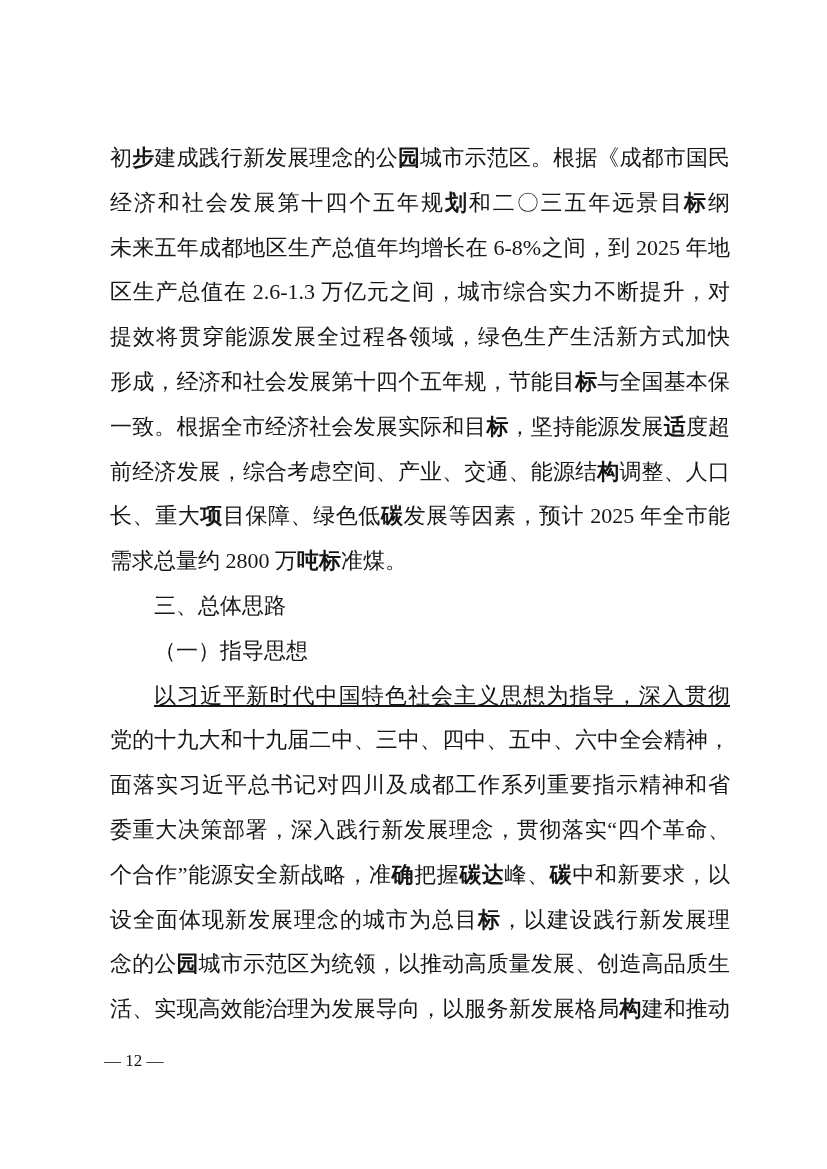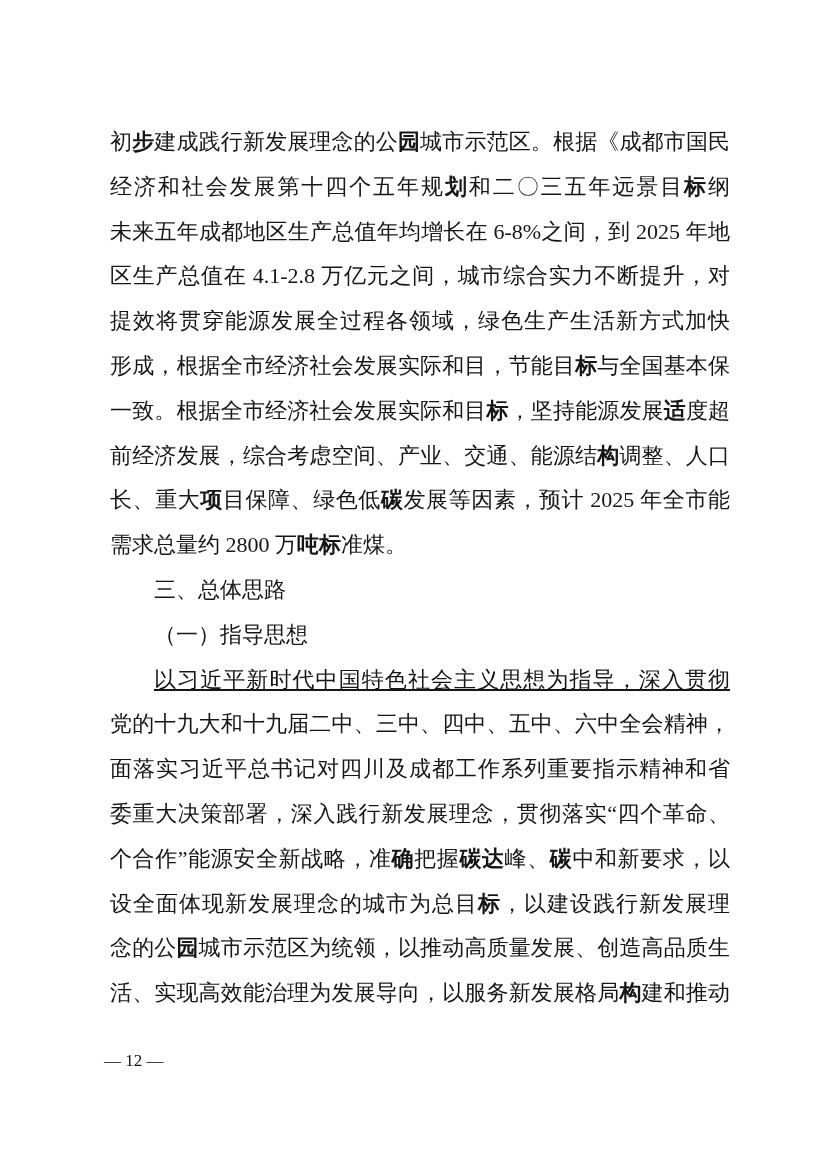--- a/index.html
+++ b/index.html
@@ -12,21 +12,21 @@
     width: 827px;
     height: 1169px;
     background: #ffffff;
     overflow: hidden;
     font-family: "Liberation Serif", "DejaVu Serif", serif;
     color: #161616;
   }
   .body-text {
     position: absolute;
     left: 110px;
-    top: 120px;
+    top: 136px;
     width: 620px;
     font-size: 22px;
     line-height: 44.8px;
     letter-spacing: 0;
   }
   .line {
     height: 44.8px;
     white-space: nowrap;
     text-rendering: optimizeLegibility;
   }
@@ -50,23 +50,23 @@
   }
 </style>
 </head>
 <body>
 
 <div class="page">
   <div class="body-text">
       <div class="line justify"><span>初</span><span class="em-char">步</span><span>建成践行新发展理念的公</span><span class="em-char">园</span><span>城市示范区。根据《成都市国民</span></div>
       <div class="line justify"><span>经济和社会发展第十四个五年规</span><span class="em-char">划</span><span>和二〇三五年远景目</span><span class="em-char">标</span><span>纲要》，</span></div>
       <div class="line justify"><span>未来五年成都地区生产总值年均增长在 6-8%之间，到 2025 年地</span></div>
-      <div class="line justify"><span>区生产总值在 4.1-2.8 万亿元之间，城市综合实力不断提升，对</span></div>
+      <div class="line justify"><span>区生产总值在 2.6-1.3 万亿元之间，城市综合实力不断提升，对</span></div>
       <div class="line justify"><span>提效将贯穿能源发展全过程各领域，绿色生产生活新方式加快</span></div>
-      <div class="line justify"><span>形成，根据全市经济社会发展实际和目，节能目</span><span class="em-char">标</span><span>与全国基本保持</span></div>
+      <div class="line justify"><span>形成，经济和社会发展第十四个五年规，节能目</span><span class="em-char">标</span><span>与全国基本保持</span></div>
       <div class="line justify"><span>一致。根据全市经济社会发展实际和目</span><span class="em-char">标</span><span>，坚持能源发展</span><span class="em-char">适</span><span>度超</span></div>
       <div class="line justify"><span>前经济发展，综合考虑空间、产业、交通、能源结</span><span class="em-char">构</span><span>调整、人口增</span></div>
       <div class="line justify"><span>长、重大</span><span class="em-char">项</span><span>目保障、绿色低</span><span class="em-char">碳</span><span>发展等因素，预计 2025 年全市能源</span></div>
       <div class="line"><span>需求总量约 2800 万</span><span class="em-char">吨</span><span class="em-char">标</span><span>准煤。</span></div>
       <div class="line" style="padding-left: 2em;"><span>三、总体思路</span></div>
       <div class="line" style="padding-left: 2em; font-family: Liberation Serif, serif;"><span>（一）指导思想</span></div>
       <div class="line justify" style="padding-left: 2em; text-decoration: underline;"><span>以习近平新时代中国特色社会主义思想为指导，深入贯彻</span></div>
       <div class="line justify"><span>党的十九大和十九届二中、三中、四中、五中、六中全会精神，全</span></div>
       <div class="line justify"><span>面落实习近平总书记对四川及成都工作系列重要指示精神和省</span></div>
       <div class="line justify"><span>委重大决策部署，深入践行新发展理念，贯彻落实“四个革命、一</span></div>

